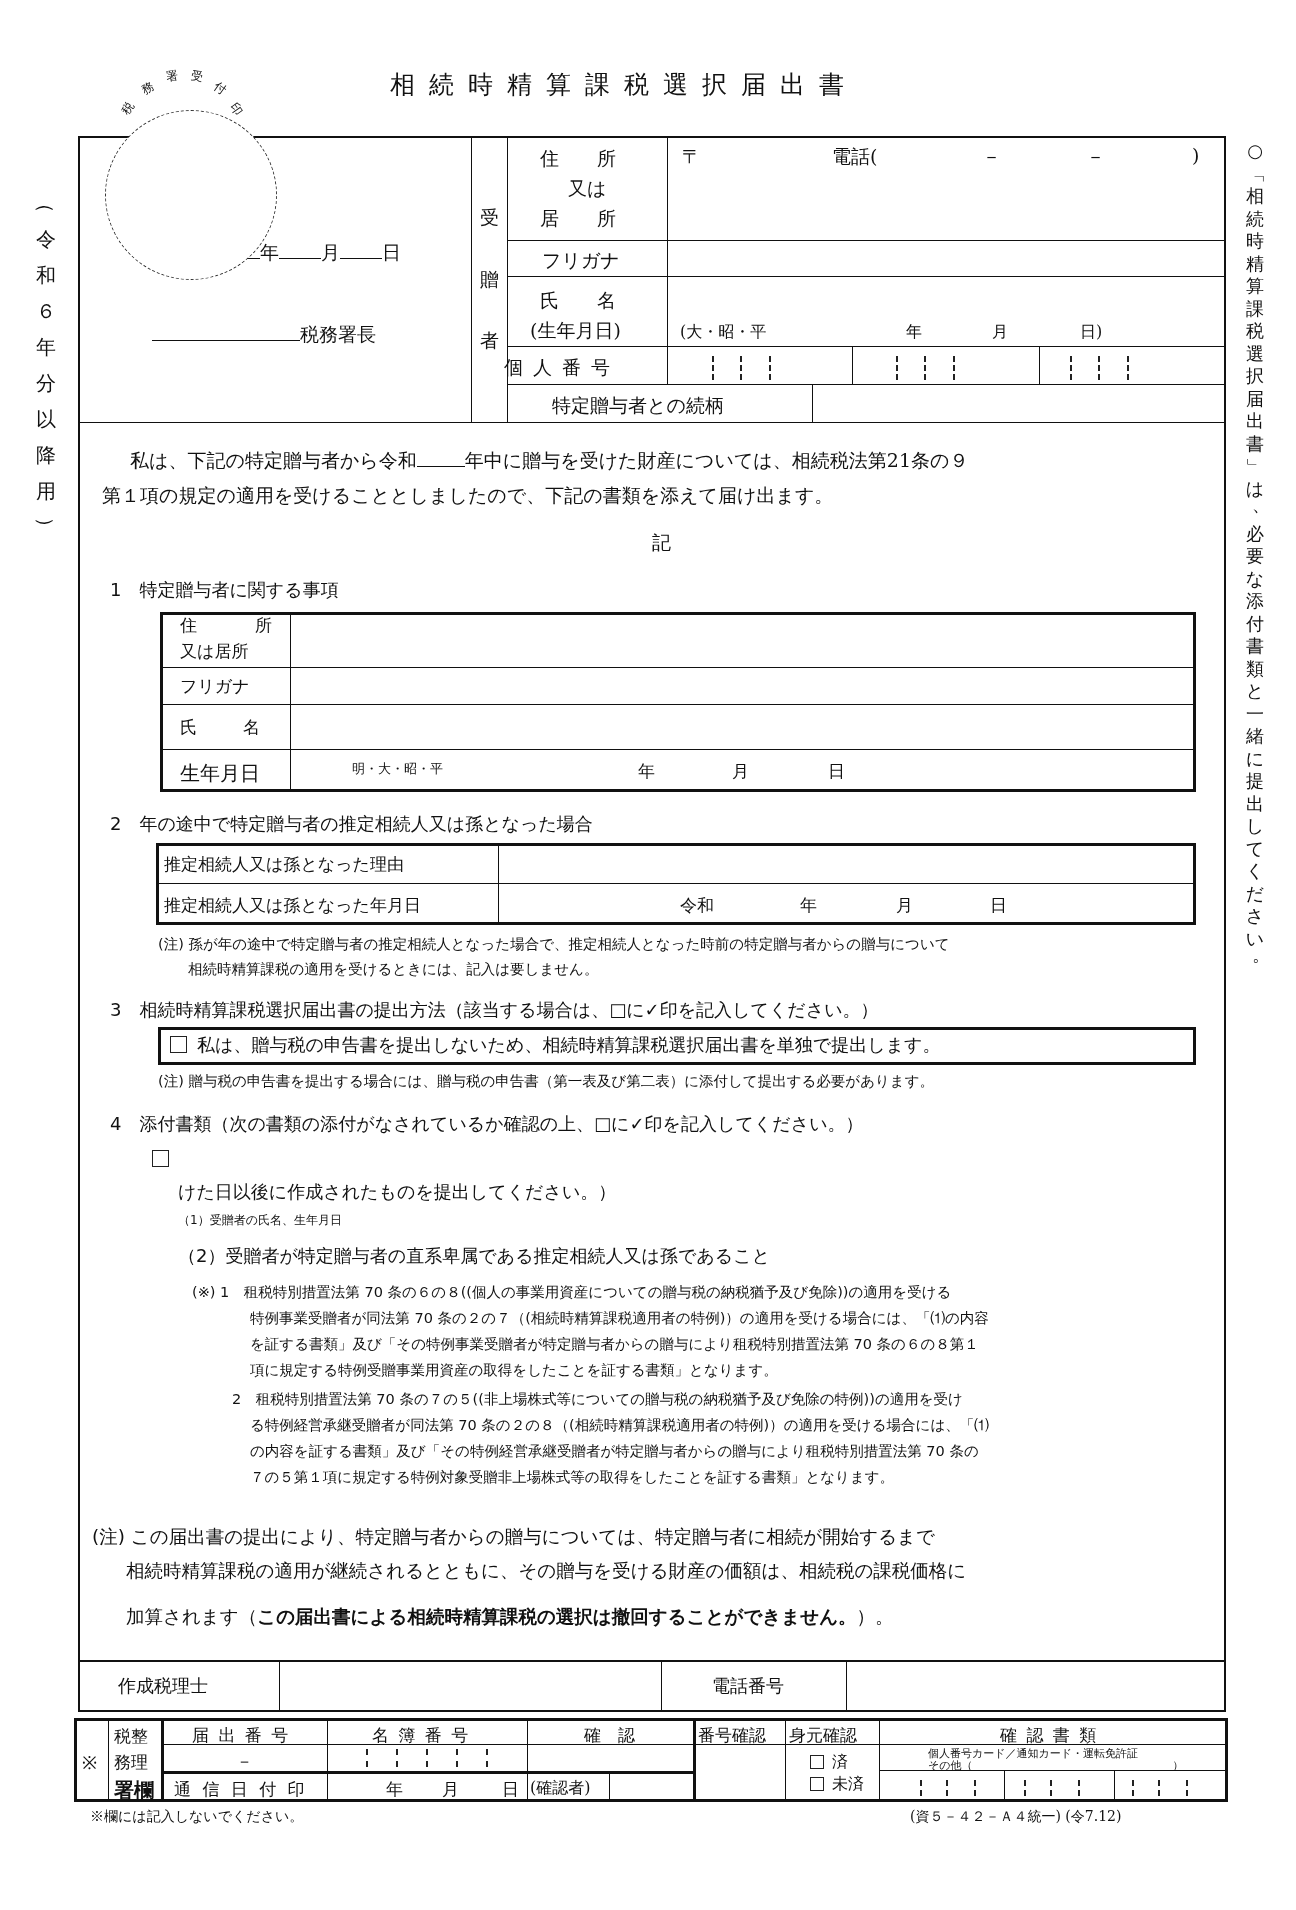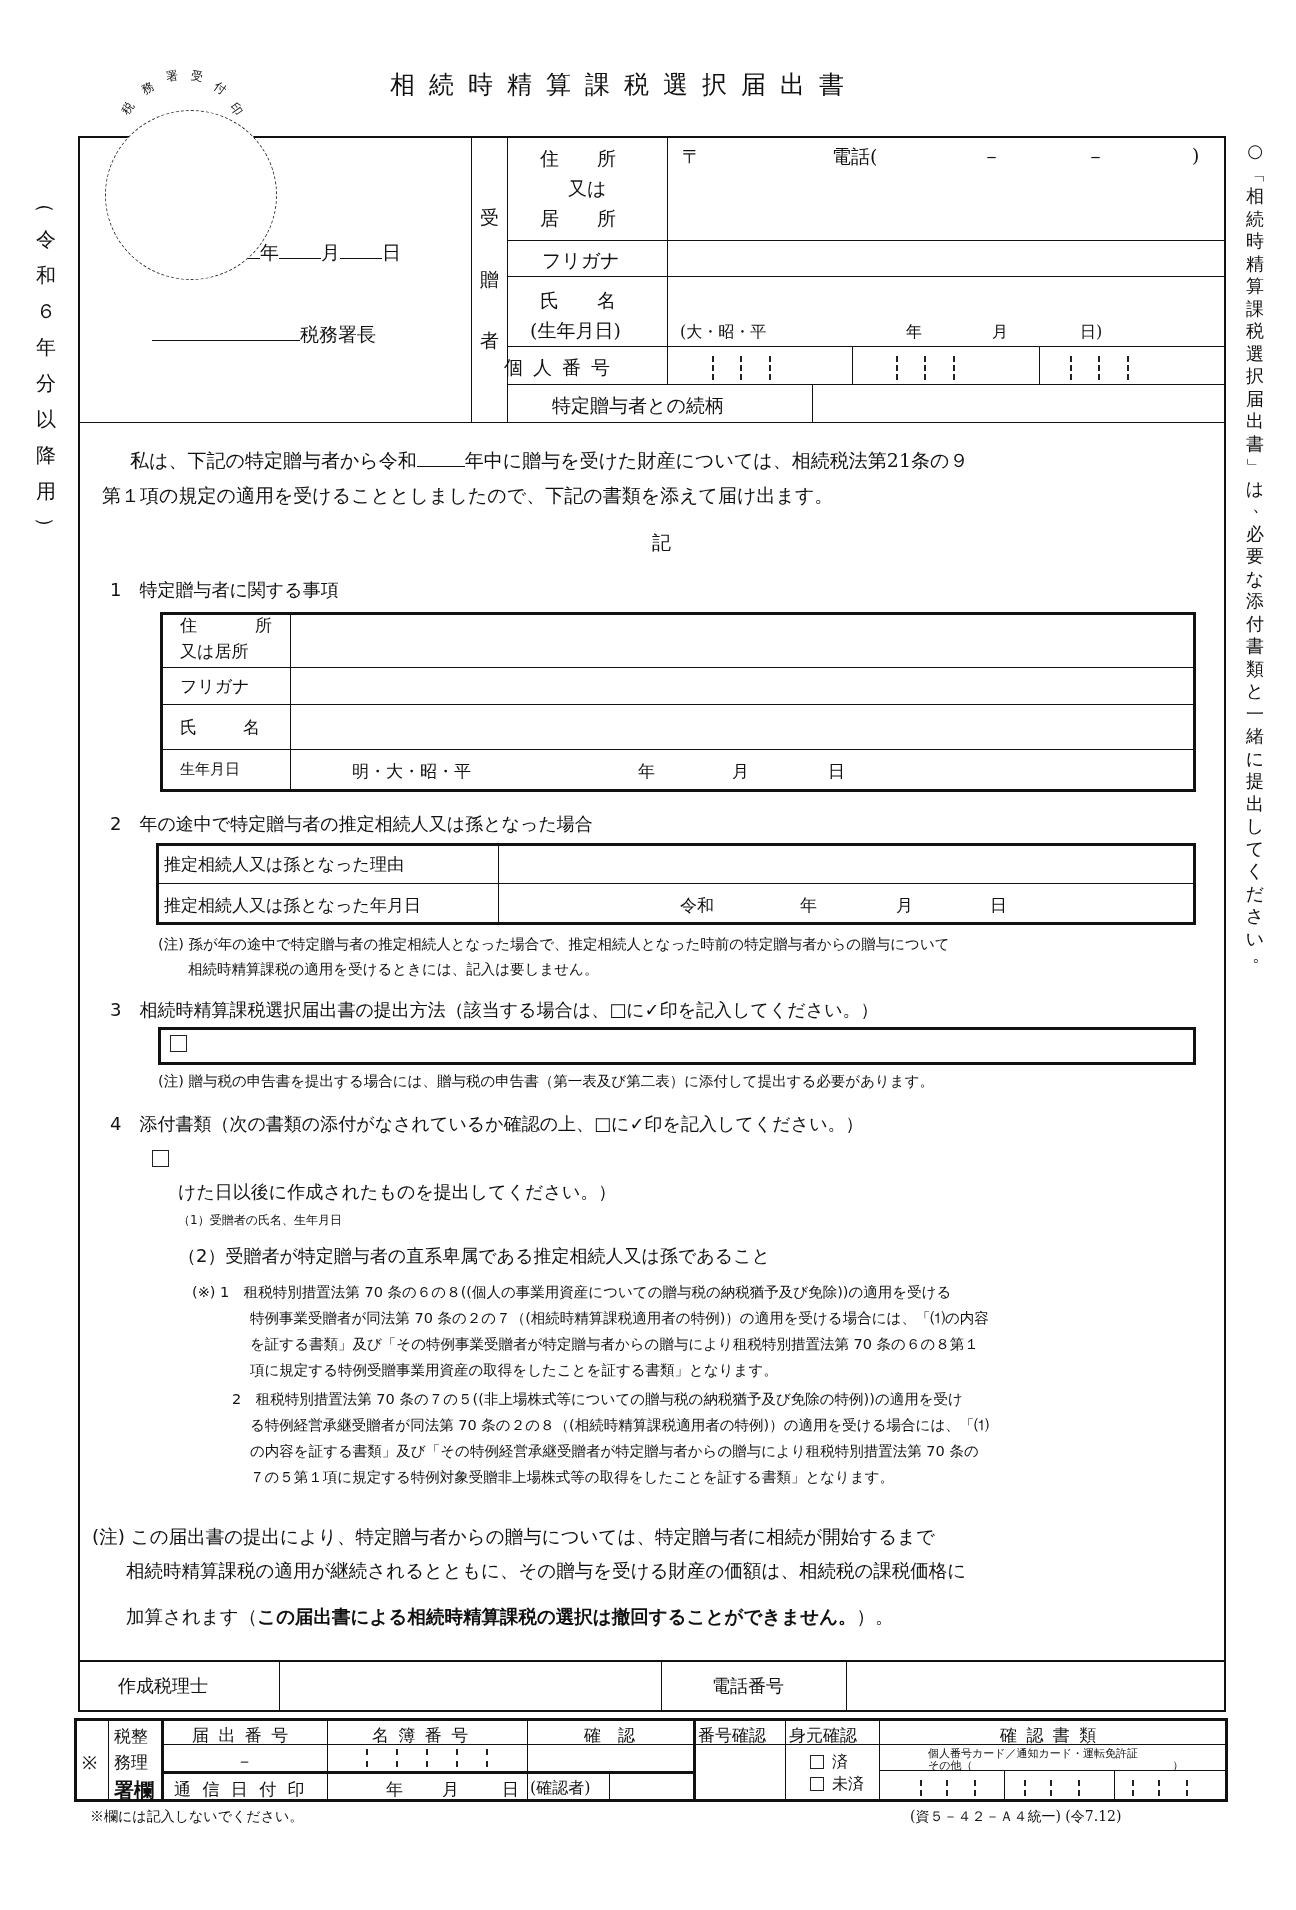--- a/index.html
+++ b/index.html
@@ -164,22 +164,22 @@
 <div class="hline" style="left:162px;top:667px;width:1032px;"></div>
 <div class="hline" style="left:162px;top:704px;width:1032px;"></div>
 <div class="hline" style="left:162px;top:749px;width:1032px;"></div>
 <div class="ts sans" style="left:180px;top:614px;font-size:17px;letter-spacing:8px;">住　　所</div>
 <div class="ts sans" style="left:180px;top:640px;font-size:17px;">又は居所</div>
 <div class="abs" style="left:292px;top:616px;width:900px;height:50px;"></div>
 <div class="ts sans" style="left:180px;top:675px;font-size:17px;">フリガナ</div>
 <div class="abs" style="left:292px;top:669px;width:900px;height:34px;"></div>
 <div class="ts sans" style="left:180px;top:716px;font-size:17px;letter-spacing:4px;">氏　　名</div>
 <div class="abs" style="left:292px;top:706px;width:900px;height:42px;"></div>
-<div class="ts sans" style="left:180px;top:760px;font-size:15px;">生年月日</div>
-<div class="ts sans" style="left:352px;top:760px;font-size:17px;text-align:center;">明・大・昭・平</div>
+<div class="ts sans" style="left:180px;top:760px;font-size:20px;">生年月日</div>
+<div class="ts sans" style="left:352px;top:760px;font-size:13px;text-align:center;">明・大・昭・平</div>
 <div class="ts sans" style="left:638px;top:760px;font-size:17px;">年</div>
 <div class="ts sans" style="left:732px;top:760px;font-size:17px;">月</div>
 <div class="ts sans" style="left:828px;top:760px;font-size:17px;">日</div>
 
 <div class="t sans" style="left:110px;top:812px;font-size:18px;">2　年の途中で特定贈与者の推定相続人又は孫となった場合</div>
 <div class="box" style="left:156px;top:843px;width:1040px;height:82px;"></div>
 <div class="vline" style="left:498px;top:845px;height:78px;"></div>
 <div class="hline" style="left:158px;top:883px;width:1036px;"></div>
 <div class="ts sans" style="left:164px;top:853px;font-size:17px;">推定相続人又は孫となった理由</div>
 <div class="abs" style="left:500px;top:846px;width:692px;height:36px;"></div>
@@ -187,21 +187,21 @@
 <div class="ts sans" style="left:680px;top:894px;font-size:17px;">令和</div>
 <div class="ts sans" style="left:800px;top:894px;font-size:17px;">年</div>
 <div class="ts sans" style="left:896px;top:894px;font-size:17px;">月</div>
 <div class="ts sans" style="left:990px;top:894px;font-size:17px;">日</div>
 <div class="tss sans" style="left:158px;top:935px;">(注) 孫が年の途中で特定贈与者の推定相続人となった場合で、推定相続人となった時前の特定贈与者からの贈与について</div>
 <div class="tss sans" style="left:188px;top:960px;">相続時精算課税の適用を受けるときには、記入は要しません。</div>
 
 <div class="t sans" style="left:110px;top:998px;font-size:18px;">3　相続時精算課税選択届出書の提出方法（該当する場合は、□に✓印を記入してください。）</div>
 <div class="box" style="left:158px;top:1027px;width:1038px;height:38px;"></div>
 <div class="t sans" style="left:170px;top:1033px;font-size:18px;">
-  <span class="chk"></span>
+  <span class="chk"></span><span>私は、贈与税の申告書を提出しないため、相続時精算課税選択届出書を単独で提出します。</span>
 </div>
 <div class="tss sans" style="left:158px;top:1072px;">(注) 贈与税の申告書を提出する場合には、贈与税の申告書（第一表及び第二表）に添付して提出する必要があります。</div>
 
 <div class="t sans" style="left:110px;top:1112px;font-size:18px;">4　添付書類（次の書類の添付がなされているか確認の上、□に✓印を記入してください。）</div>
 <div class="t sans" style="left:152px;top:1148px;font-size:18px;">
   <span class="chk"></span>
 </div>
 <div class="t sans" style="left:178px;top:1180px;font-size:18px;">けた日以後に作成されたものを提出してください。）</div>
 <div class="t sans" style="left:178px;top:1212px;font-size:12px;">（1）受贈者の氏名、生年月日</div>
 <div class="t sans" style="left:178px;top:1244px;font-size:18px;">（2）受贈者が特定贈与者の直系卑属である推定相続人又は孫であること</div>

